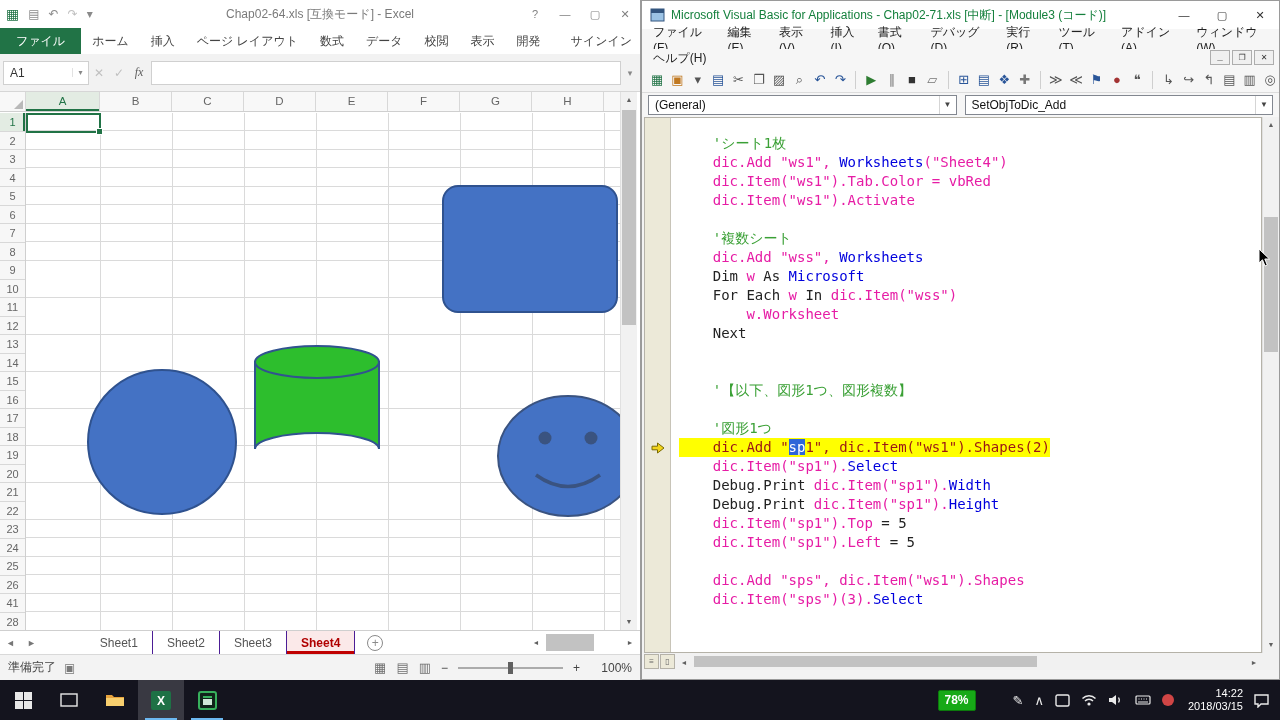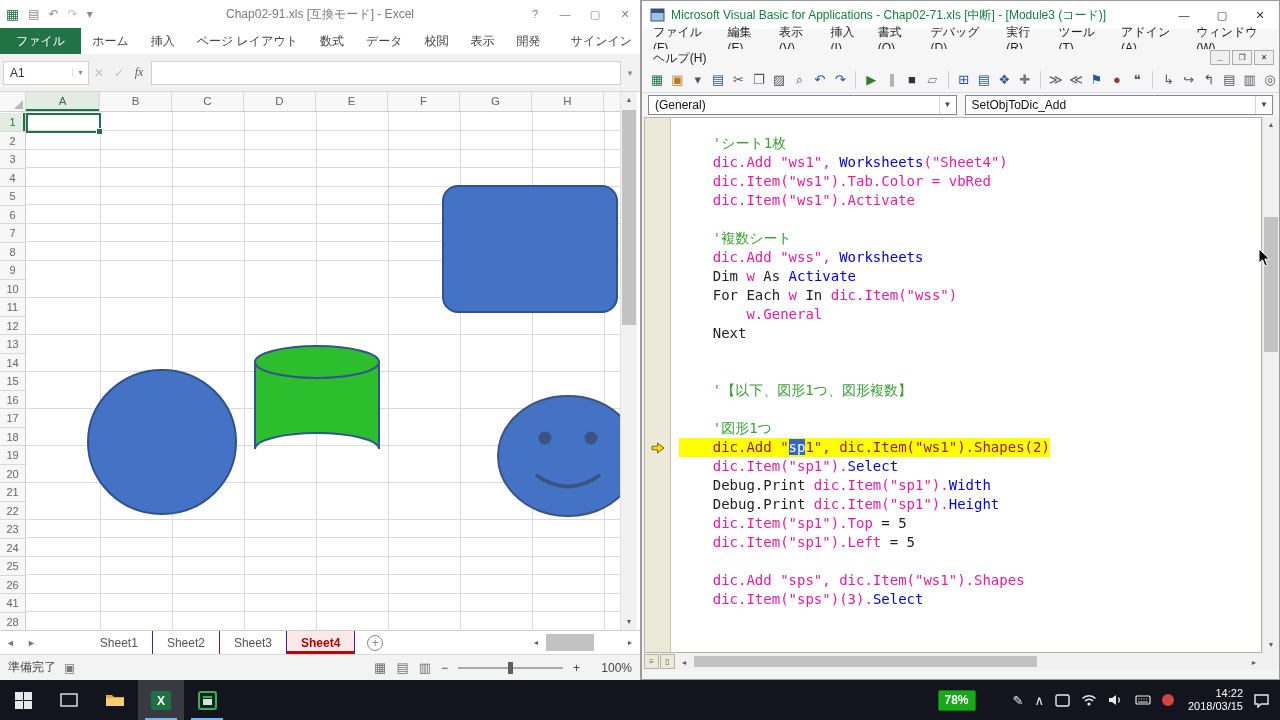--- a/index.html
+++ b/index.html
@@ -134,21 +134,21 @@
 
 <div class="stage">
 
   <div class="excel">
     <div class="xl-titlebar">
       <span class="qat-icon xl-logo">▦</span>
       <span class="qat-icon">▤</span>
       <span class="qat-icon">↶</span>
       <span class="qat-icon dim">↷</span>
       <span class="qat-icon">▾</span>
-      <div class="xl-title">Chap02-91.xls [互換モード] - Excel</div>
+      <div class="xl-title">Chap02-64.xls [互換モード] - Excel</div>
       <div class="xl-winbtns">
         <span>?</span>
         <span>—</span>
         <span>▢</span>
         <span>✕</span>
       </div>
     </div>
 
     <div class="xl-tabs">
         <div class="xl-tab active">ファイル</div>
@@ -382,23 +382,23 @@
         </svg>
       </div>
       <div class="vb-lines">
           <div class="code-line"><span class="code-text"><span class="tk-c">    'シート1枚</span></span></div>
           <div class="code-line"><span class="code-text"><span class="tk-i">    dic.Add "ws1", </span><span class="tk-b">Worksheets</span><span class="tk-i">("Sheet4")</span></span></div>
           <div class="code-line"><span class="code-text"><span class="tk-i">    dic.Item("ws1").Tab.Color = vbRed</span></span></div>
           <div class="code-line"><span class="code-text"><span class="tk-i">    dic.Item("ws1").Activate</span></span></div>
           <div class="code-line"><span class="code-text"></span></div>
           <div class="code-line"><span class="code-text"><span class="tk-c">    '複数シート</span></span></div>
           <div class="code-line"><span class="code-text"><span class="tk-i">    dic.Add "wss", </span><span class="tk-b">Worksheets</span></span></div>
-          <div class="code-line"><span class="code-text"><span class="tk-n">    Dim </span><span class="tk-i">w</span><span class="tk-n"> As </span><span class="tk-b">Activate</span></span></div>
+          <div class="code-line"><span class="code-text"><span class="tk-n">    Dim </span><span class="tk-i">w</span><span class="tk-n"> As </span><span class="tk-b">Microsoft</span></span></div>
           <div class="code-line"><span class="code-text"><span class="tk-n">    For Each </span><span class="tk-i">w</span><span class="tk-n"> In </span><span class="tk-i">dic.Item("wss")</span></span></div>
-          <div class="code-line"><span class="code-text"><span class="tk-i">        w.General</span></span></div>
+          <div class="code-line"><span class="code-text"><span class="tk-i">        w.Worksheet</span></span></div>
           <div class="code-line"><span class="code-text"><span class="tk-n">    Next</span></span></div>
           <div class="code-line"><span class="code-text"></span></div>
           <div class="code-line"><span class="code-text"></span></div>
           <div class="code-line"><span class="code-text"><span class="tk-c">    '【以下、図形1つ、図形複数】</span></span></div>
           <div class="code-line"><span class="code-text"></span></div>
           <div class="code-line"><span class="code-text"><span class="tk-c">    '図形1つ</span></span></div>
           <div class="code-line"><span class="code-text current"><span class="tk-y">    dic.Add "</span><span class="tk-s">sp</span><span class="tk-y">1", dic.Item("ws1").Shapes(2)</span></span></div>
           <div class="code-line"><span class="code-text"><span class="tk-i">    dic.Item("sp1").</span><span class="tk-b">Select</span></span></div>
           <div class="code-line"><span class="code-text"><span class="tk-n">    Debug.Print </span><span class="tk-i">dic.Item("sp1").</span><span class="tk-b">Width</span></span></div>
           <div class="code-line"><span class="code-text"><span class="tk-n">    Debug.Print </span><span class="tk-i">dic.Item("sp1").</span><span class="tk-b">Height</span></span></div>

